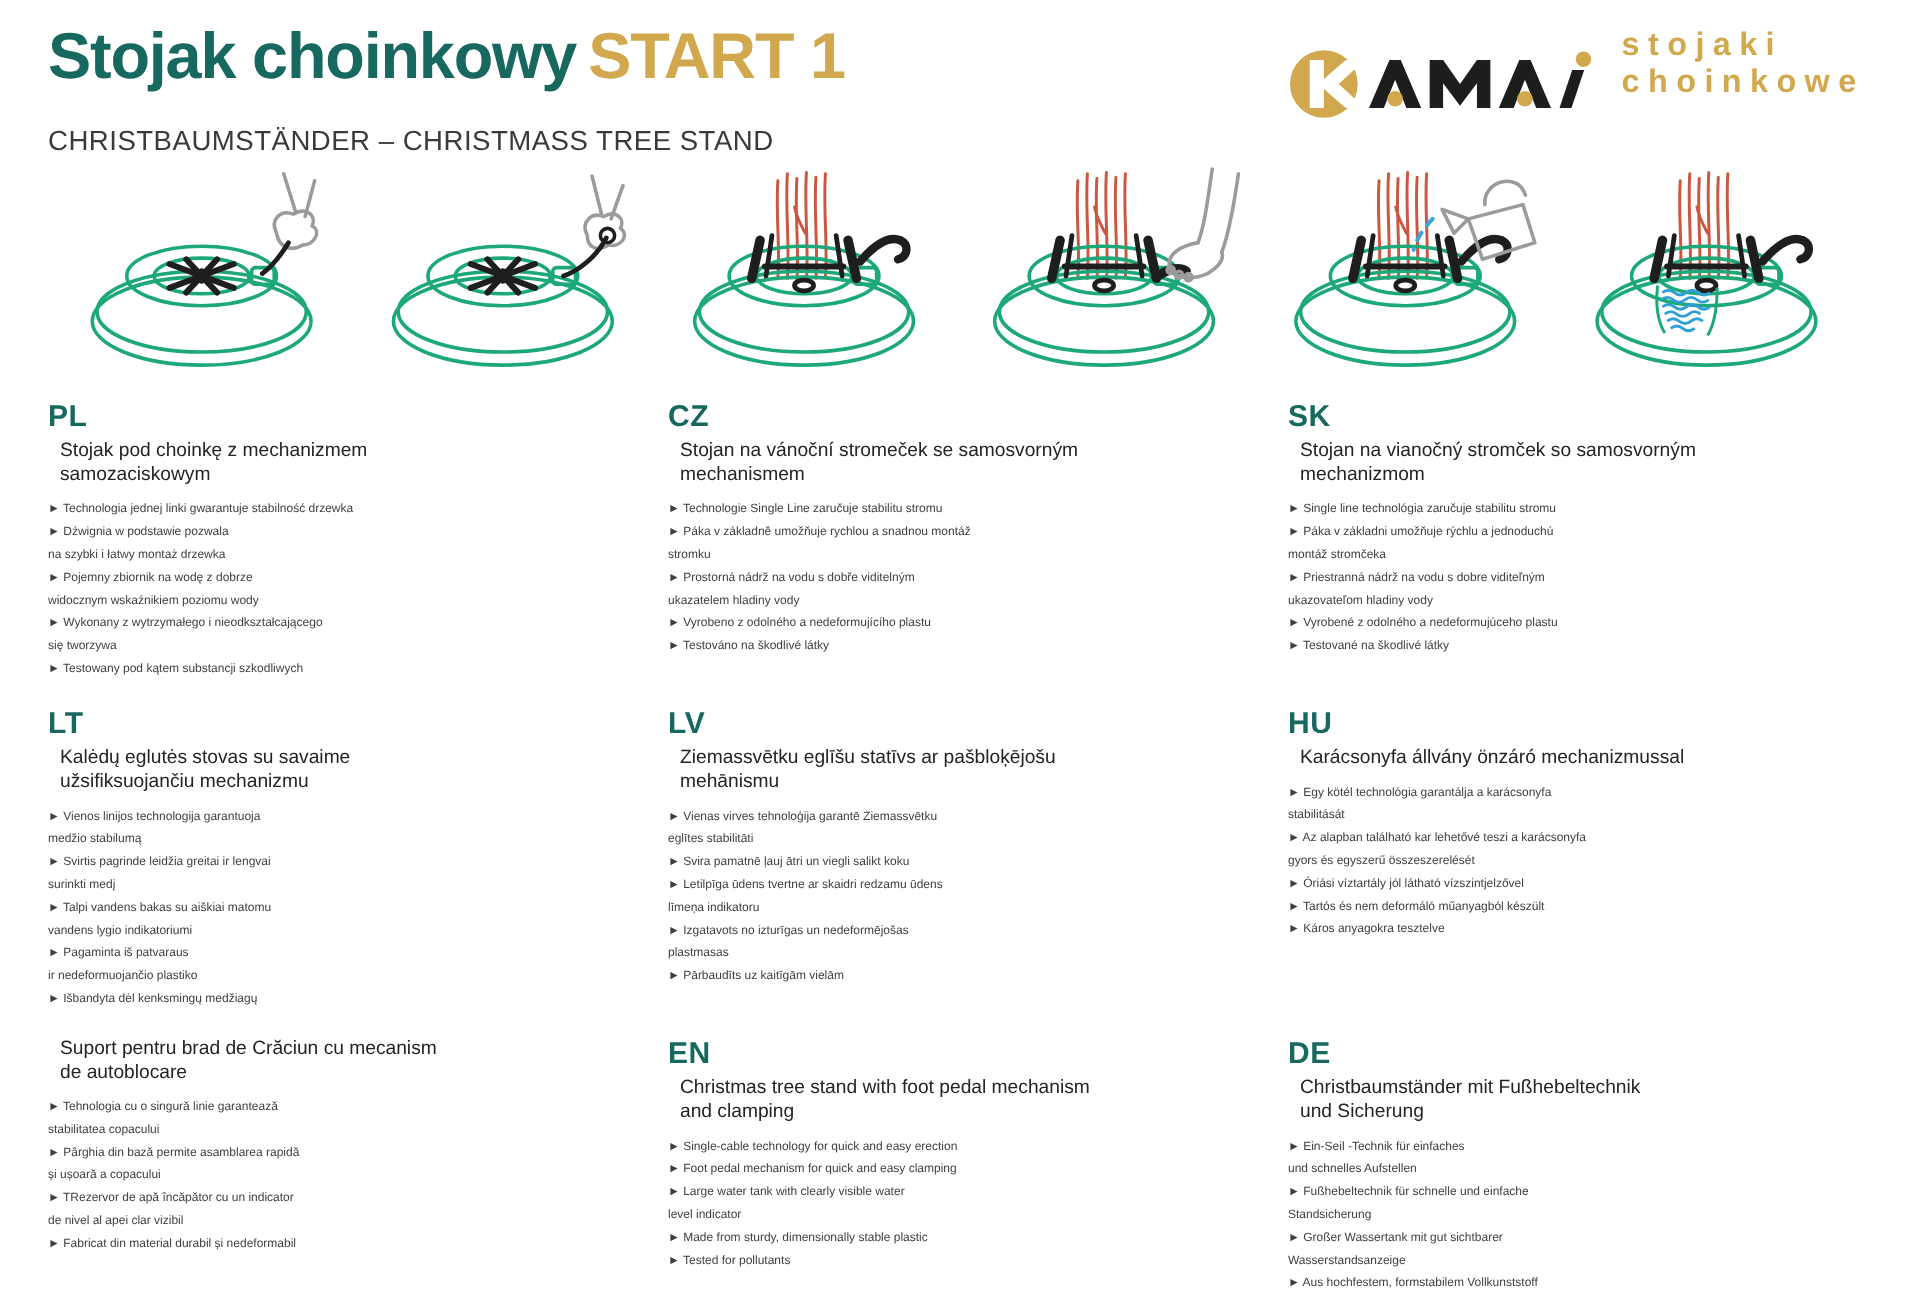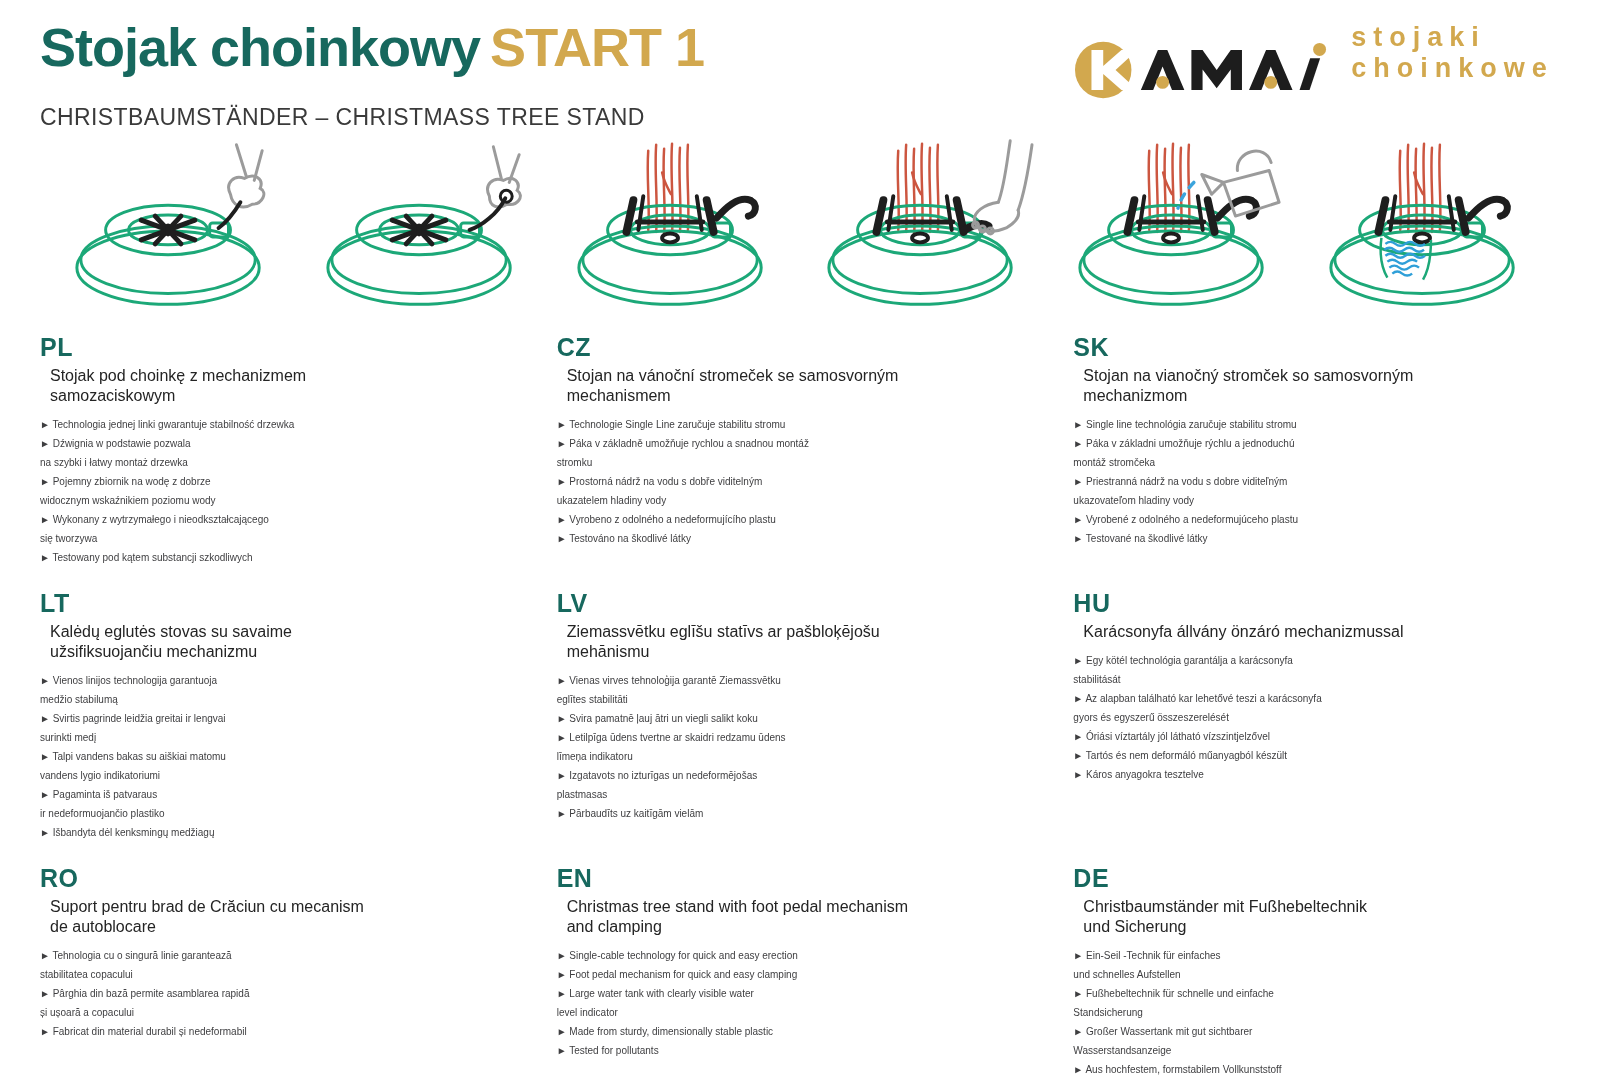--- a/index.html
+++ b/index.html
@@ -266,27 +266,28 @@
       <p class="bullet">► Egy kötél technológia garantálja a karácsonyfa
 stabilitását</p>
       <p class="bullet">► Az alapban található kar lehetővé teszi a karácsonyfa
 gyors és egyszerű összeszerelését</p>
       <p class="bullet">► Óriási víztartály jól látható vízszintjelzővel</p>
       <p class="bullet">► Tartós és nem deformáló műanyagból készült</p>
       <p class="bullet">► Káros anyagokra tesztelve</p>
     </section>
 
     <section>
-      <h2 class="lang-code">RO</h2>
       <h3 class="sec-heading">Suport pentru brad de Crăciun cu mecanism
 de autoblocare</h3>
       <p class="bullet">► Tehnologia cu o singură linie garantează
 stabilitatea copacului</p>
       <p class="bullet">► Pârghia din bază permite asamblarea rapidă
 și ușoară a copacului</p>
+      <p class="bullet">► TRezervor de apă încăpător cu un indicator
+de nivel al apei clar vizibil</p>
       <p class="bullet">► Fabricat din material durabil și nedeformabil</p>
 
     </section>
 
     <section>
       <h2 class="lang-code">EN</h2>
       <h3 class="sec-heading">Christmas tree stand with foot pedal mechanism
 and clamping</h3>
       <p class="bullet">► Single-cable technology for quick and easy erection</p>
       <p class="bullet">► Foot pedal mechanism for quick and easy clamping</p>

